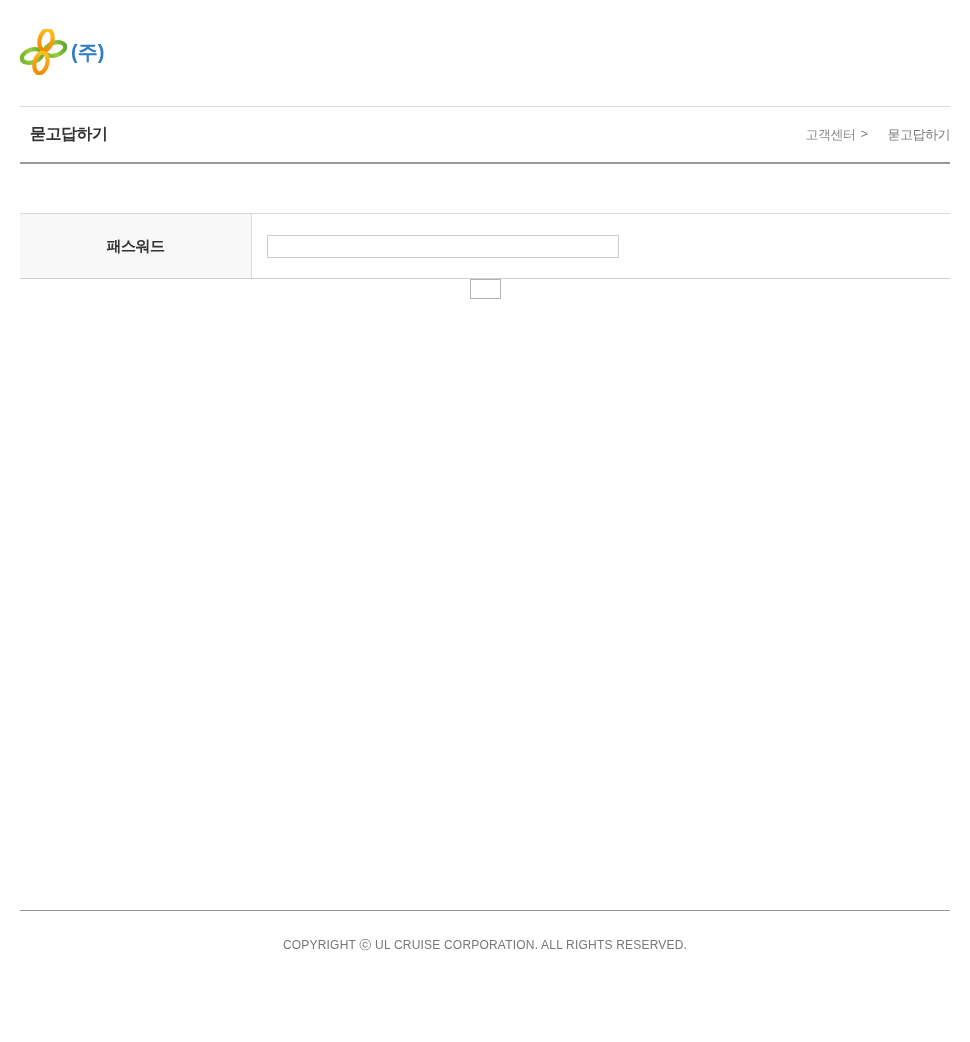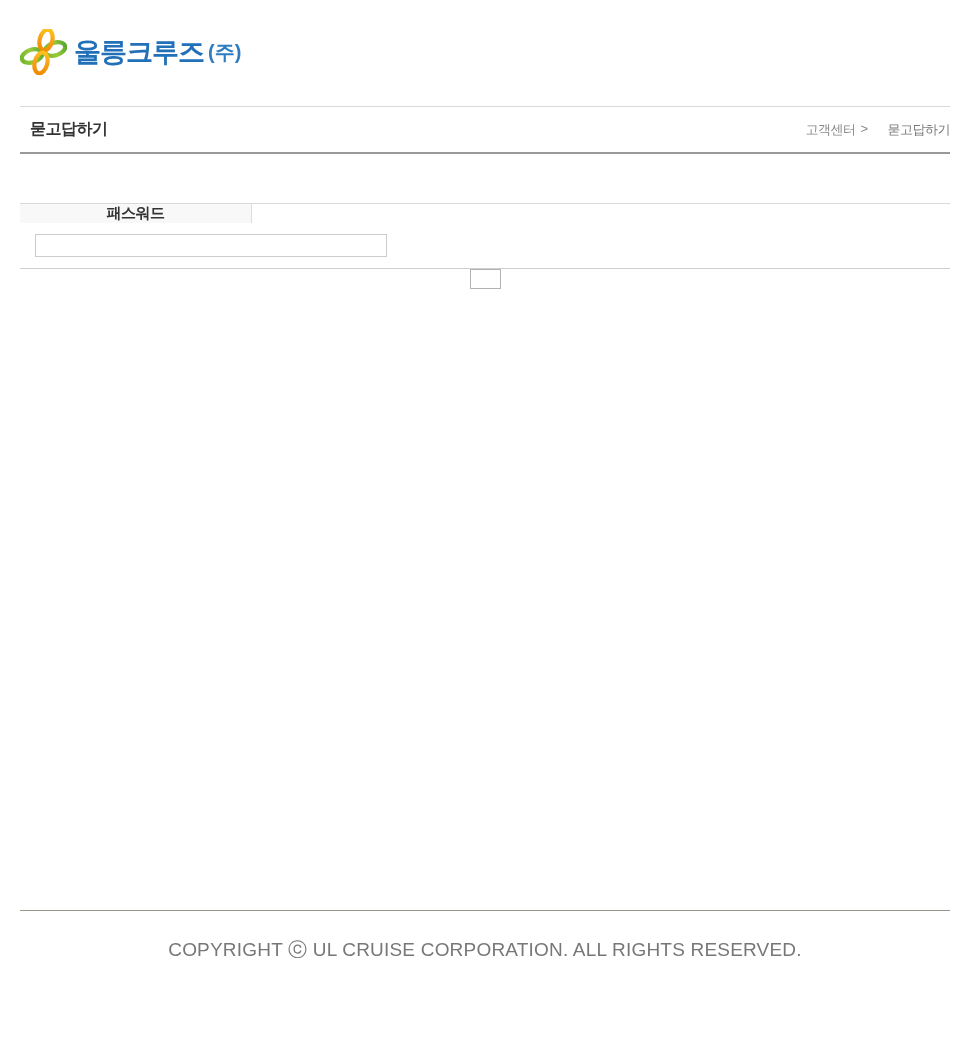--- a/index.html
+++ b/index.html
@@ -43,21 +43,21 @@
     color: #2f7dc0;
     position: relative;
     top: 1px;
   }
 
   
   .title-bar {
     margin: 31px 20px 0 20px;
     border-top: 1px solid #d9d9d9;
     border-bottom: 2px solid #999999;
-    height: 48px; 
+    height: 58px; 
     display: flex;
     justify-content: space-between;
     align-items: center;
   }
   .page-title {
     padding-left: 10px;
     font-size: 16px;
     font-weight: bold;
     color: #333333;
     letter-spacing: -0.5px;
@@ -77,21 +77,20 @@
   .breadcrumb .sep { margin: 0 20px 0 5px; color: #888888; }
   .breadcrumb .current { color: #777777; }
 
   
   .pw-table {
     margin: 49px 20px 0 20px;
     border-top: 1px solid #d9d9d9;
     border-bottom: 1px solid #cfcfcf;
     display: flex;
     height: 66px; 
-    flex-direction: column;
   }
   .pw-label-cell {
     width: 232px;
     background: #f8f8f8;
     border-right: 1px solid #dddddd;
     display: flex;
     align-items: center;
     justify-content: center;
     font-size: 15px;
     font-weight: bold;
@@ -139,21 +138,21 @@
     top: 910px;
   }
   .footer-line {
     margin: 0 20px;
     border-top: 1px solid #98978e;
     height: 0;
   }
   .copyright {
     margin-top: 26px;
     text-align: center;
-    font-size: 19px;
+    font-size: 12px;
     color: #777777;
     letter-spacing: 0.2px;
   }
 </style>
 </head>
 <body>
 
 <div class="logo-row">
   <a class="logo-link">
     <span>
@@ -171,21 +170,20 @@
           </linearGradient>
         </defs>
 
         <ellipse cx="12" cy="27" rx="10.5" ry="6.3" fill="none" stroke="url(#gradH)" stroke-width="4.2" transform="rotate(-18 12 27)"></ellipse>
         <ellipse cx="35" cy="20" rx="10.5" ry="6.3" fill="none" stroke="url(#gradH)" stroke-width="4.2" transform="rotate(-18 35 20)"></ellipse>
 
         <ellipse cx="26" cy="11" rx="6.3" ry="10.5" fill="none" stroke="url(#gradV)" stroke-width="4.2" transform="rotate(14 26 11)"></ellipse>
         <ellipse cx="21" cy="34" rx="6.3" ry="10.5" fill="none" stroke="url(#gradV)" stroke-width="4.2" transform="rotate(14 21 34)"></ellipse>
       </svg>
     </span>
-    <span class="logo-text">울릉크루즈</span>
     <span class="logo-suffix">(주)</span>
   </a>
 </div>
 
 <div class="title-bar">
   <h1 class="page-title">묻고답하기</h1>
   <div class="breadcrumb">
     <a>고객센터</a>
     <span class="sep">&gt;</span>
     <a class="current">묻고답하기</a>

